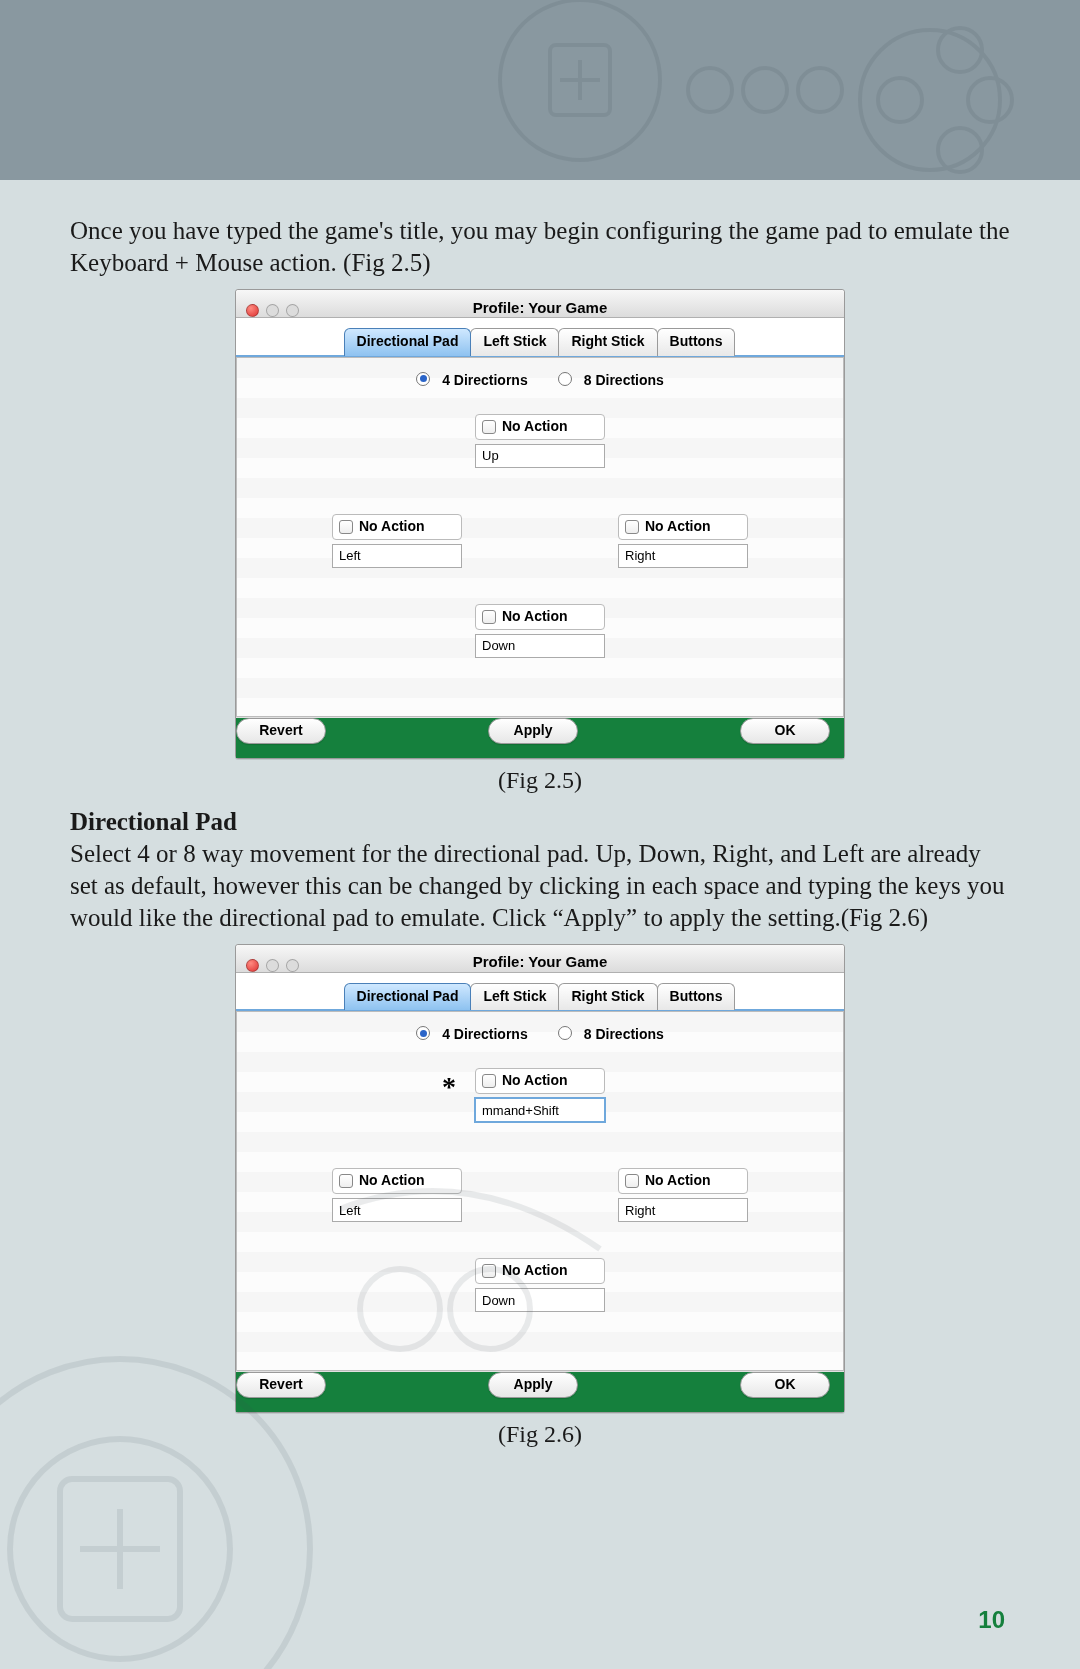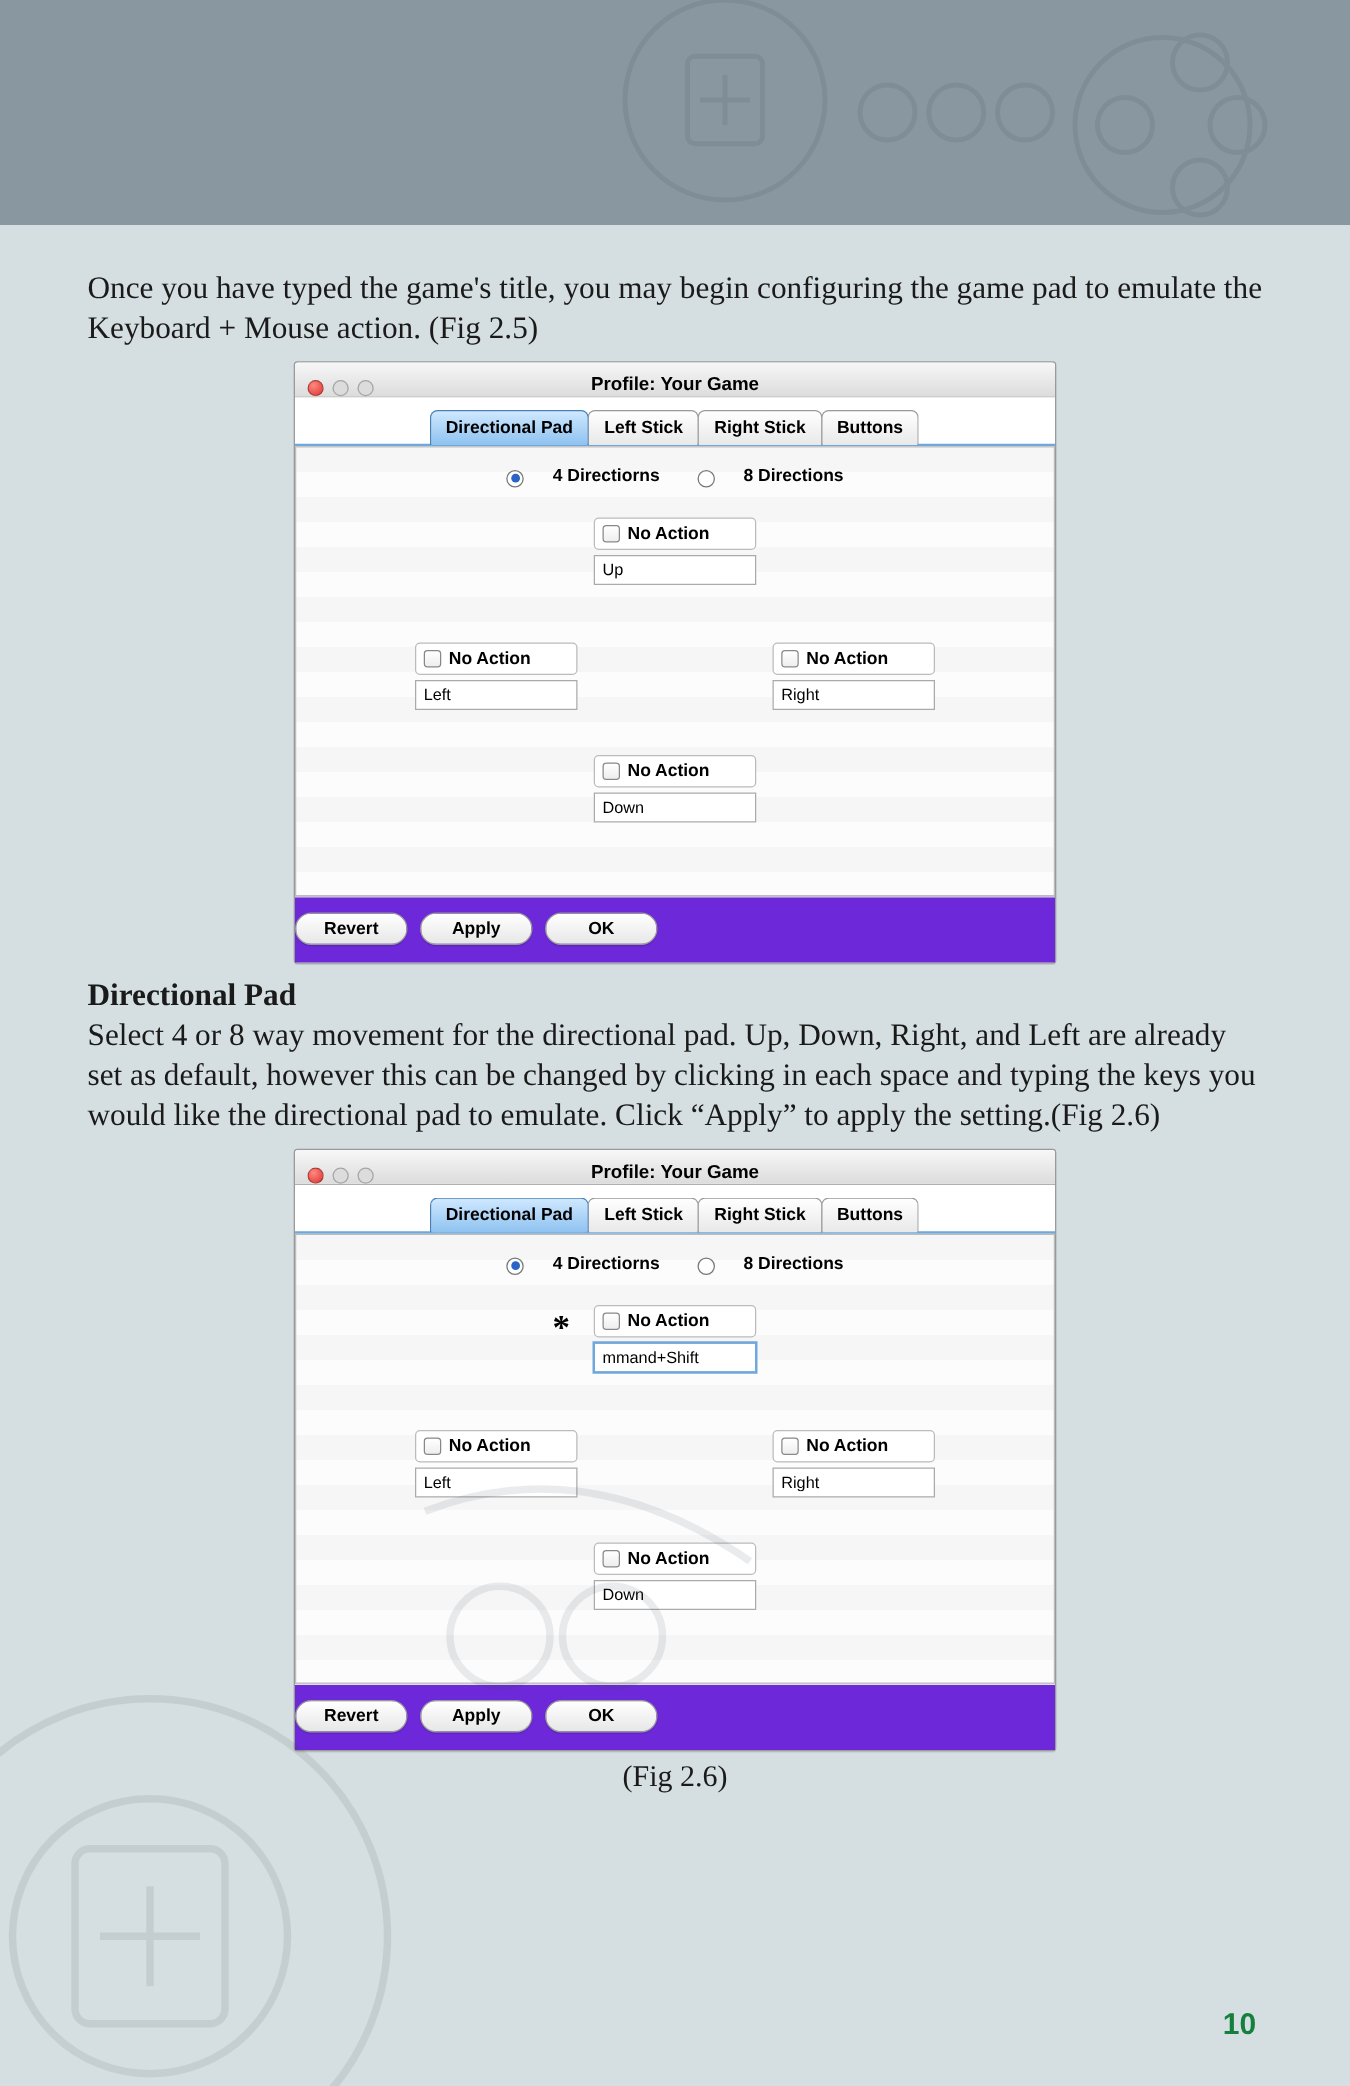--- a/index.html
+++ b/index.html
@@ -132,21 +132,21 @@
   }
   .radio-row {
     display: flex;
     justify-content: center;
     gap: 30px;
     padding-top: 14px;
     font-weight: 600;
     font-size: 14px;
   }
   .radio {
-    display: inline-flex; align-items: flex-end; gap: 23px;
+    display: inline-flex; align-items: flex-start; gap: 12px;
   }
   .radio-dot {
     width: 14px; height: 14px; border-radius: 50%;
     border: 1px solid #777; background: #fff;
     display: inline-flex; align-items: center; justify-content: center;
   }
   .radio-dot.checked::after {
     content: ""; width: 7px; height: 7px; border-radius: 50%; background: #2a64c8;
   }
   .dpad-grid {
@@ -187,25 +187,25 @@
   .asterisk {
     position: absolute;
     left: 50%; margin-left: -98px;
     top: 1px;
     font-size: 28px;
     font-weight: bold;
     font-family: "Times New Roman", serif;
   }
   .button-bar {
     display: flex;
-    justify-content: flex-start;
+    justify-content: space-between;
     gap: 10px;
-    padding: 12px 14px 14px 0;
+    padding: 0 14px 14px 0;
     border-top: 1px solid #e0e0e0;
-    background: #6d28d9;
+    background: #15803d;
   }
   .aqua-btn {
     min-width: 90px;
     padding: 3px 20px;
     border-radius: 14px;
     border: 1px solid #9a9a9a;
     background: linear-gradient(#ffffff,#e7e7e7);
     box-shadow: inset 0 1px 0 #fff, 0 1px 1px rgba(0,0,0,0.15);
     font-weight: 600; font-size: 14px;
     text-align: center;
@@ -306,20 +306,21 @@
         </div>
       </div>
     </div>
     <div class="button-bar">
       <div class="aqua-btn">Revert</div>
       <div class="aqua-btn">Apply</div>
       <div class="aqua-btn">OK</div>
     </div>
   </div>
 
+  <div class="caption">(Fig 2.5)</div>
 
   <div class="heading">Directional Pad</div>
   <p class="para">Select 4 or 8 way movement for the directional pad. Up, Down, Right, and Left are already set as default, however this can be changed by clicking in each space and typing the keys you would like the directional pad to emulate. Click “Apply” to apply the setting.(Fig 2.6)</p>
 
   <div class="mac-window">
     <div class="titlebar">
       <div class="traffic">
         <span class="tl red"></span>
         <span class="tl gray"></span>
         <span class="tl gray"></span>

